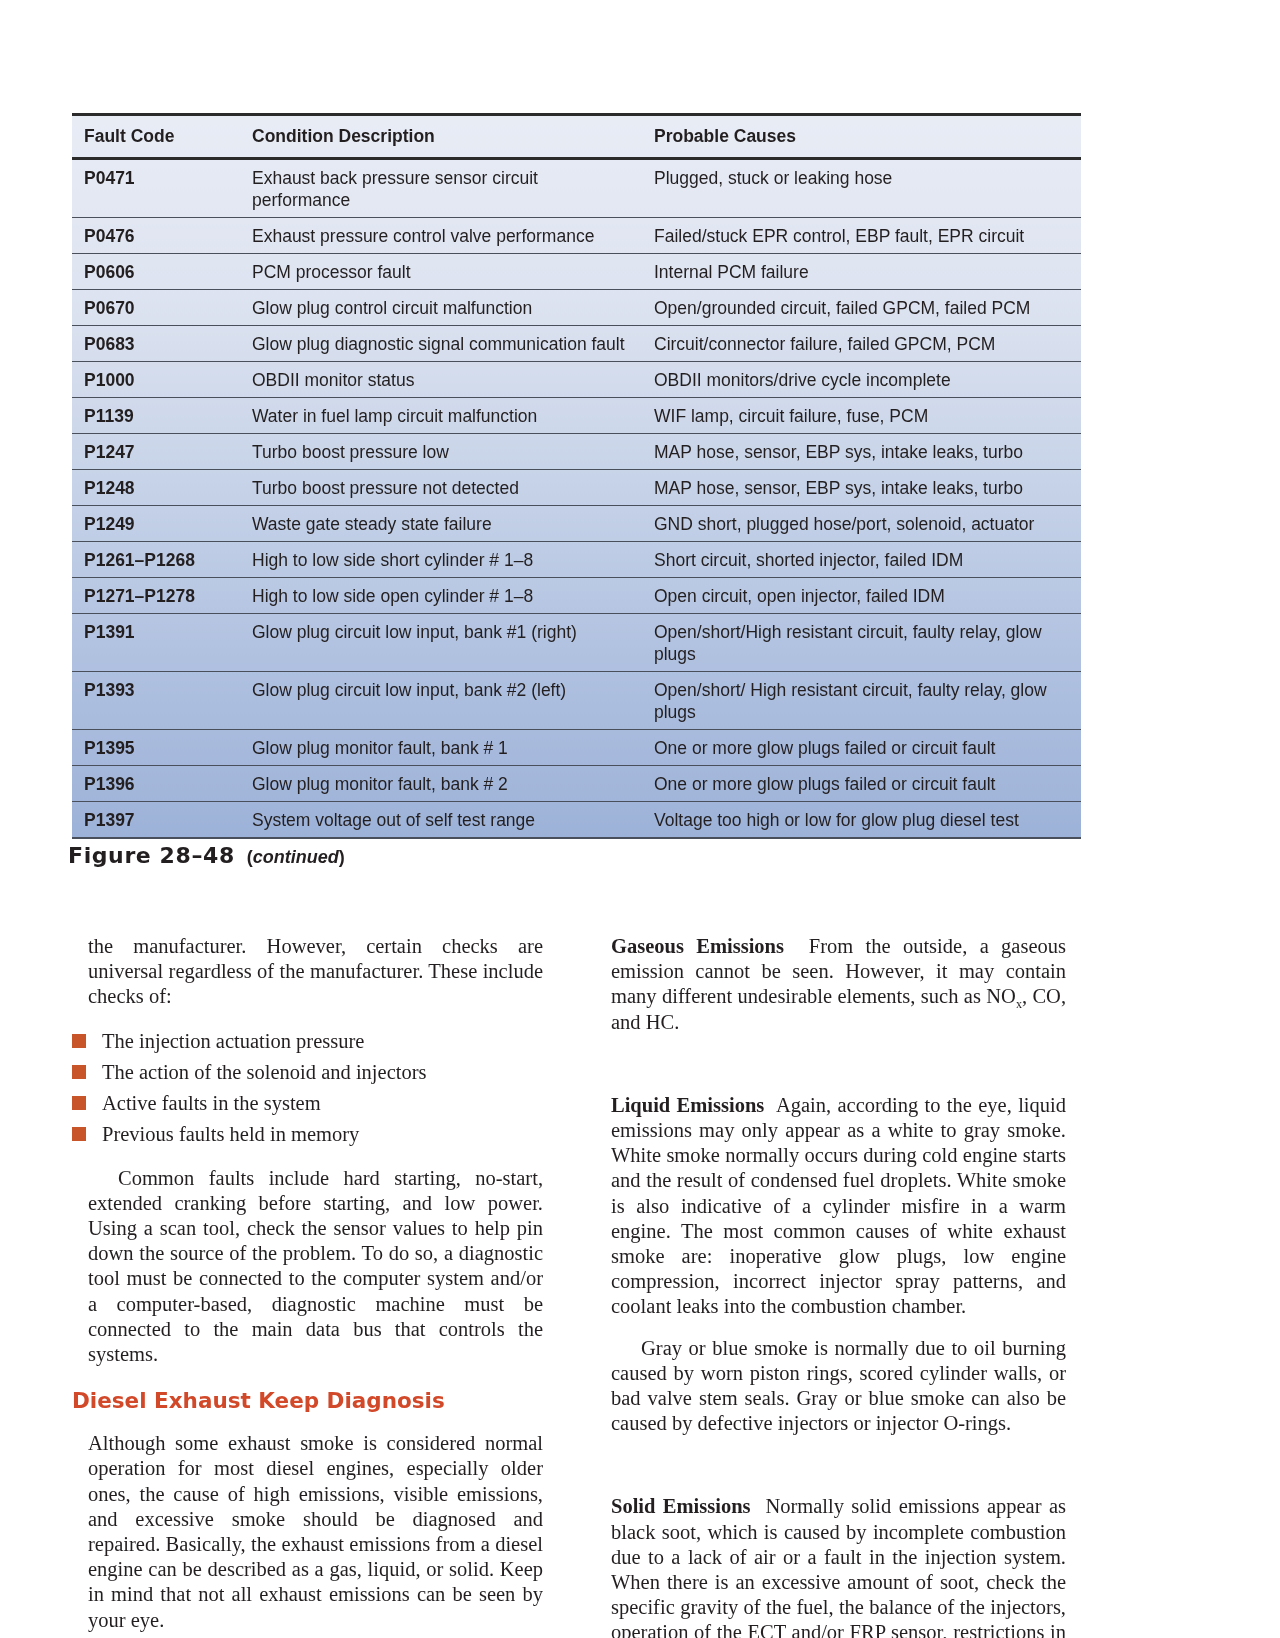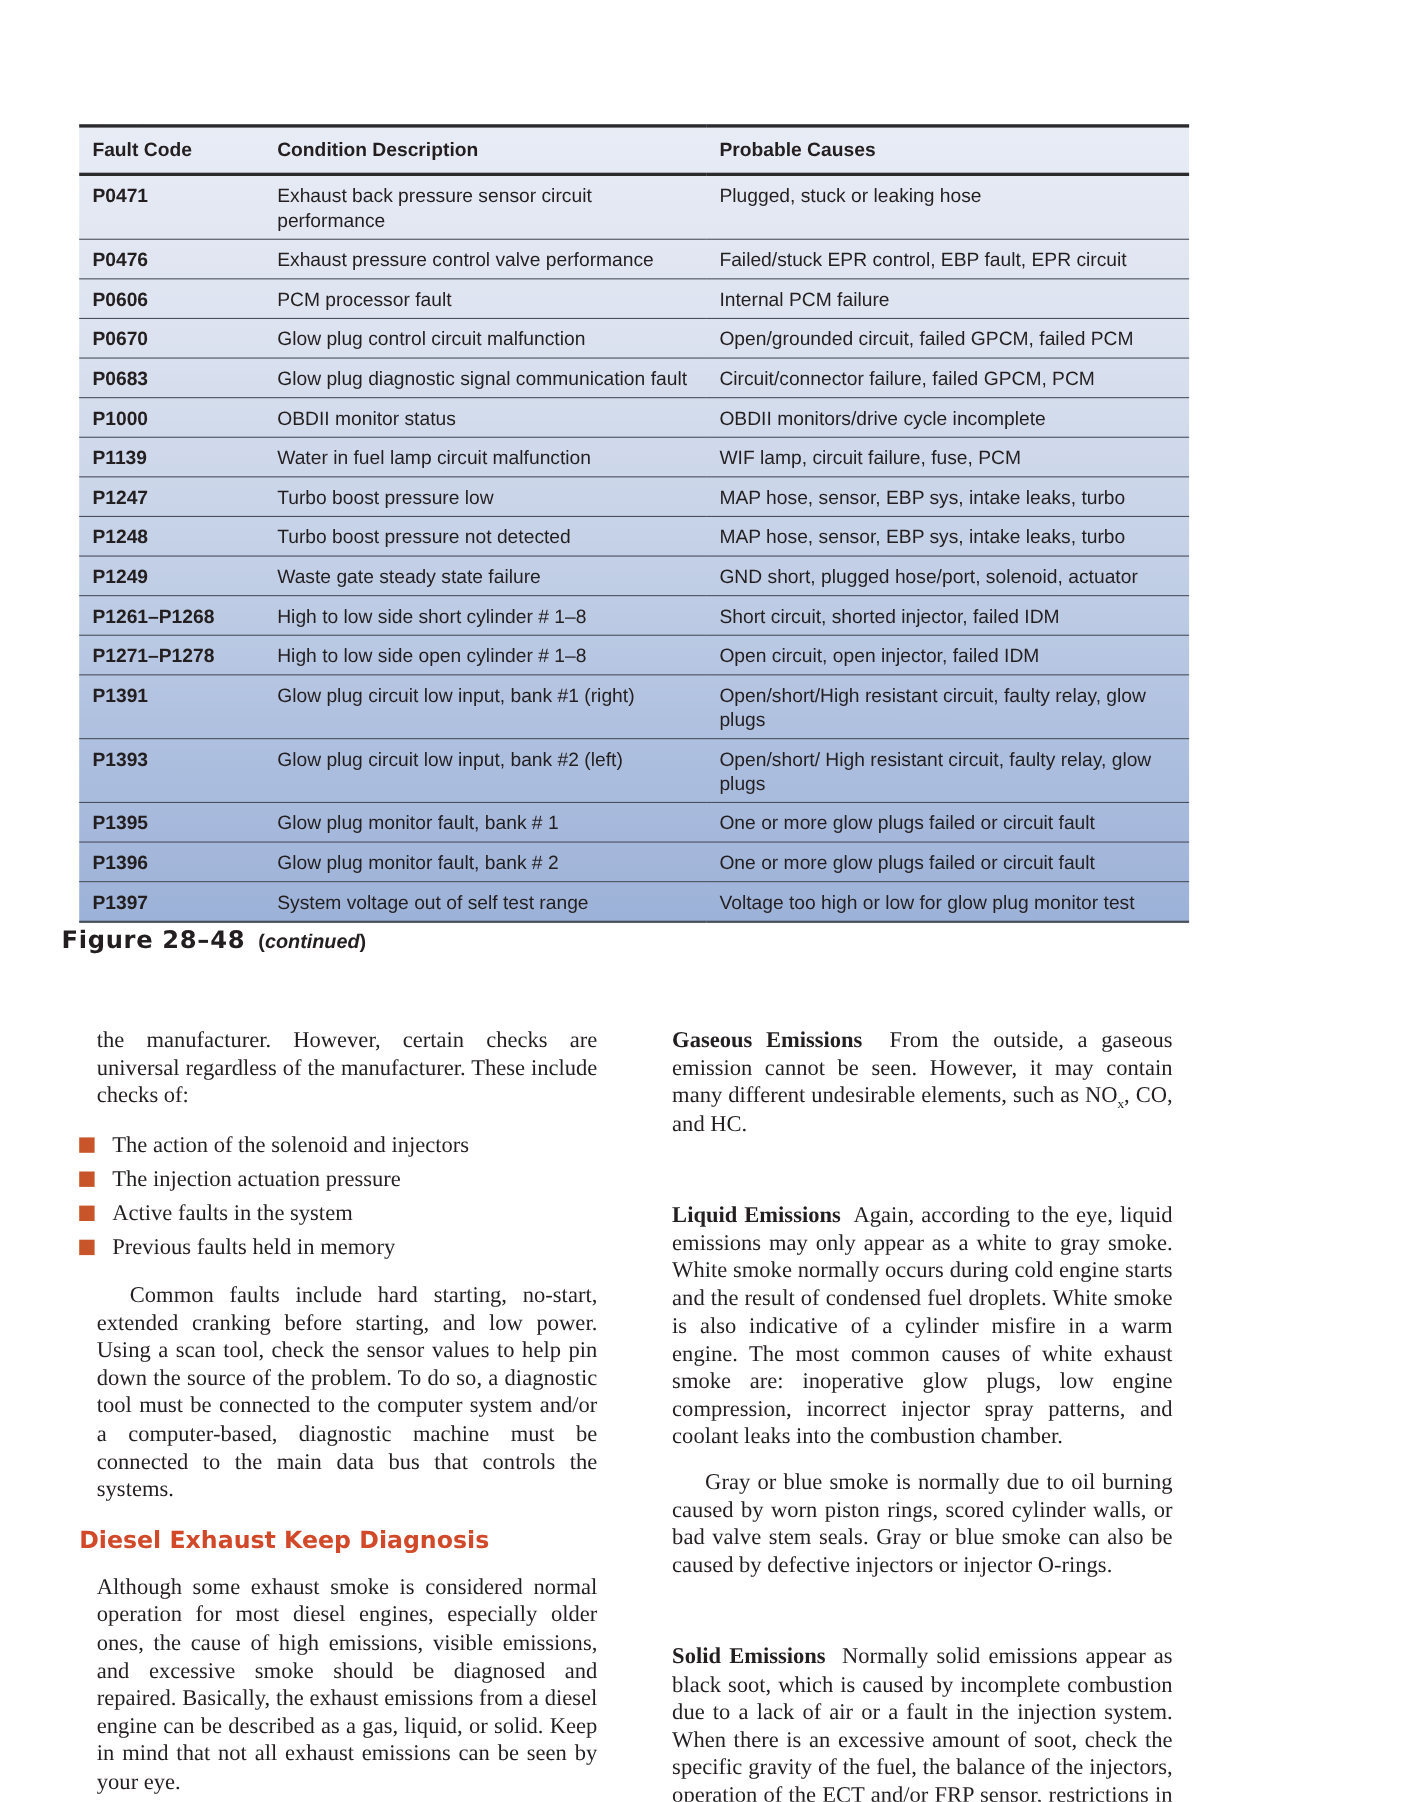--- a/index.html
+++ b/index.html
@@ -73,21 +73,21 @@
     padding: 7px 12px 6px 12px;
     line-height: 22px;
     border-bottom: 1.5px solid #4a4f5c;
   }
   .fault-table tr:last-child td { border-bottom: 2px solid #4a4f5c; }
   .col-code { width: 144px; font-weight: bold; margin-left: 18px; }
   .col-cond { width: 378px; }
   .col-cause { }
   .caption {
     position: absolute;
-    left: 56px;
+    left: 68px;
     top: 843px;
     font-family: "DejaVu Sans", sans-serif;
     color: #231f20;
     display: flex;
     align-items: baseline;
   }
   .caption-label {
     font-weight: 900;
     font-size: 22px;
     letter-spacing: 0.6px;
@@ -235,40 +235,40 @@
         <td>One or more glow plugs failed or circuit fault</td>
       </tr>
     <tr>
         <td class="col-code">P1396</td>
         <td>Glow plug monitor fault, bank # 2</td>
         <td>One or more glow plugs failed or circuit fault</td>
       </tr>
     <tr>
         <td class="col-code">P1397</td>
         <td>System voltage out of self test range</td>
-        <td>Voltage too high or low for glow plug monitor test</td>
+        <td>Voltage too high or low for glow plug diesel test</td>
       </tr>
   </tbody>
 </table>
 
 <div class="caption">
   <span class="caption-label">Figure 28–48</span>
   <span class="caption-note"><span>(</span><i>continued</i><span>)</span></span>
 </div>
 
 <div class="col col-left">
   <p>the manufacturer. However, certain checks are universal regardless of the manufacturer. These include checks of:</p>
   <ul class="bullets">
     <li>
         <span class="square"></span>
+        <span>The injection actuation pressure</span>
+      </li>
+    <li>
+        <span class="square"></span>
         <span>The action of the solenoid and injectors</span>
-      </li>
-    <li>
-        <span class="square"></span>
-        <span>The injection actuation pressure</span>
       </li>
     <li>
         <span class="square"></span>
         <span>Active faults in the system</span>
       </li>
     <li>
         <span class="square"></span>
         <span>Previous faults held in memory</span>
       </li>
   </ul>

